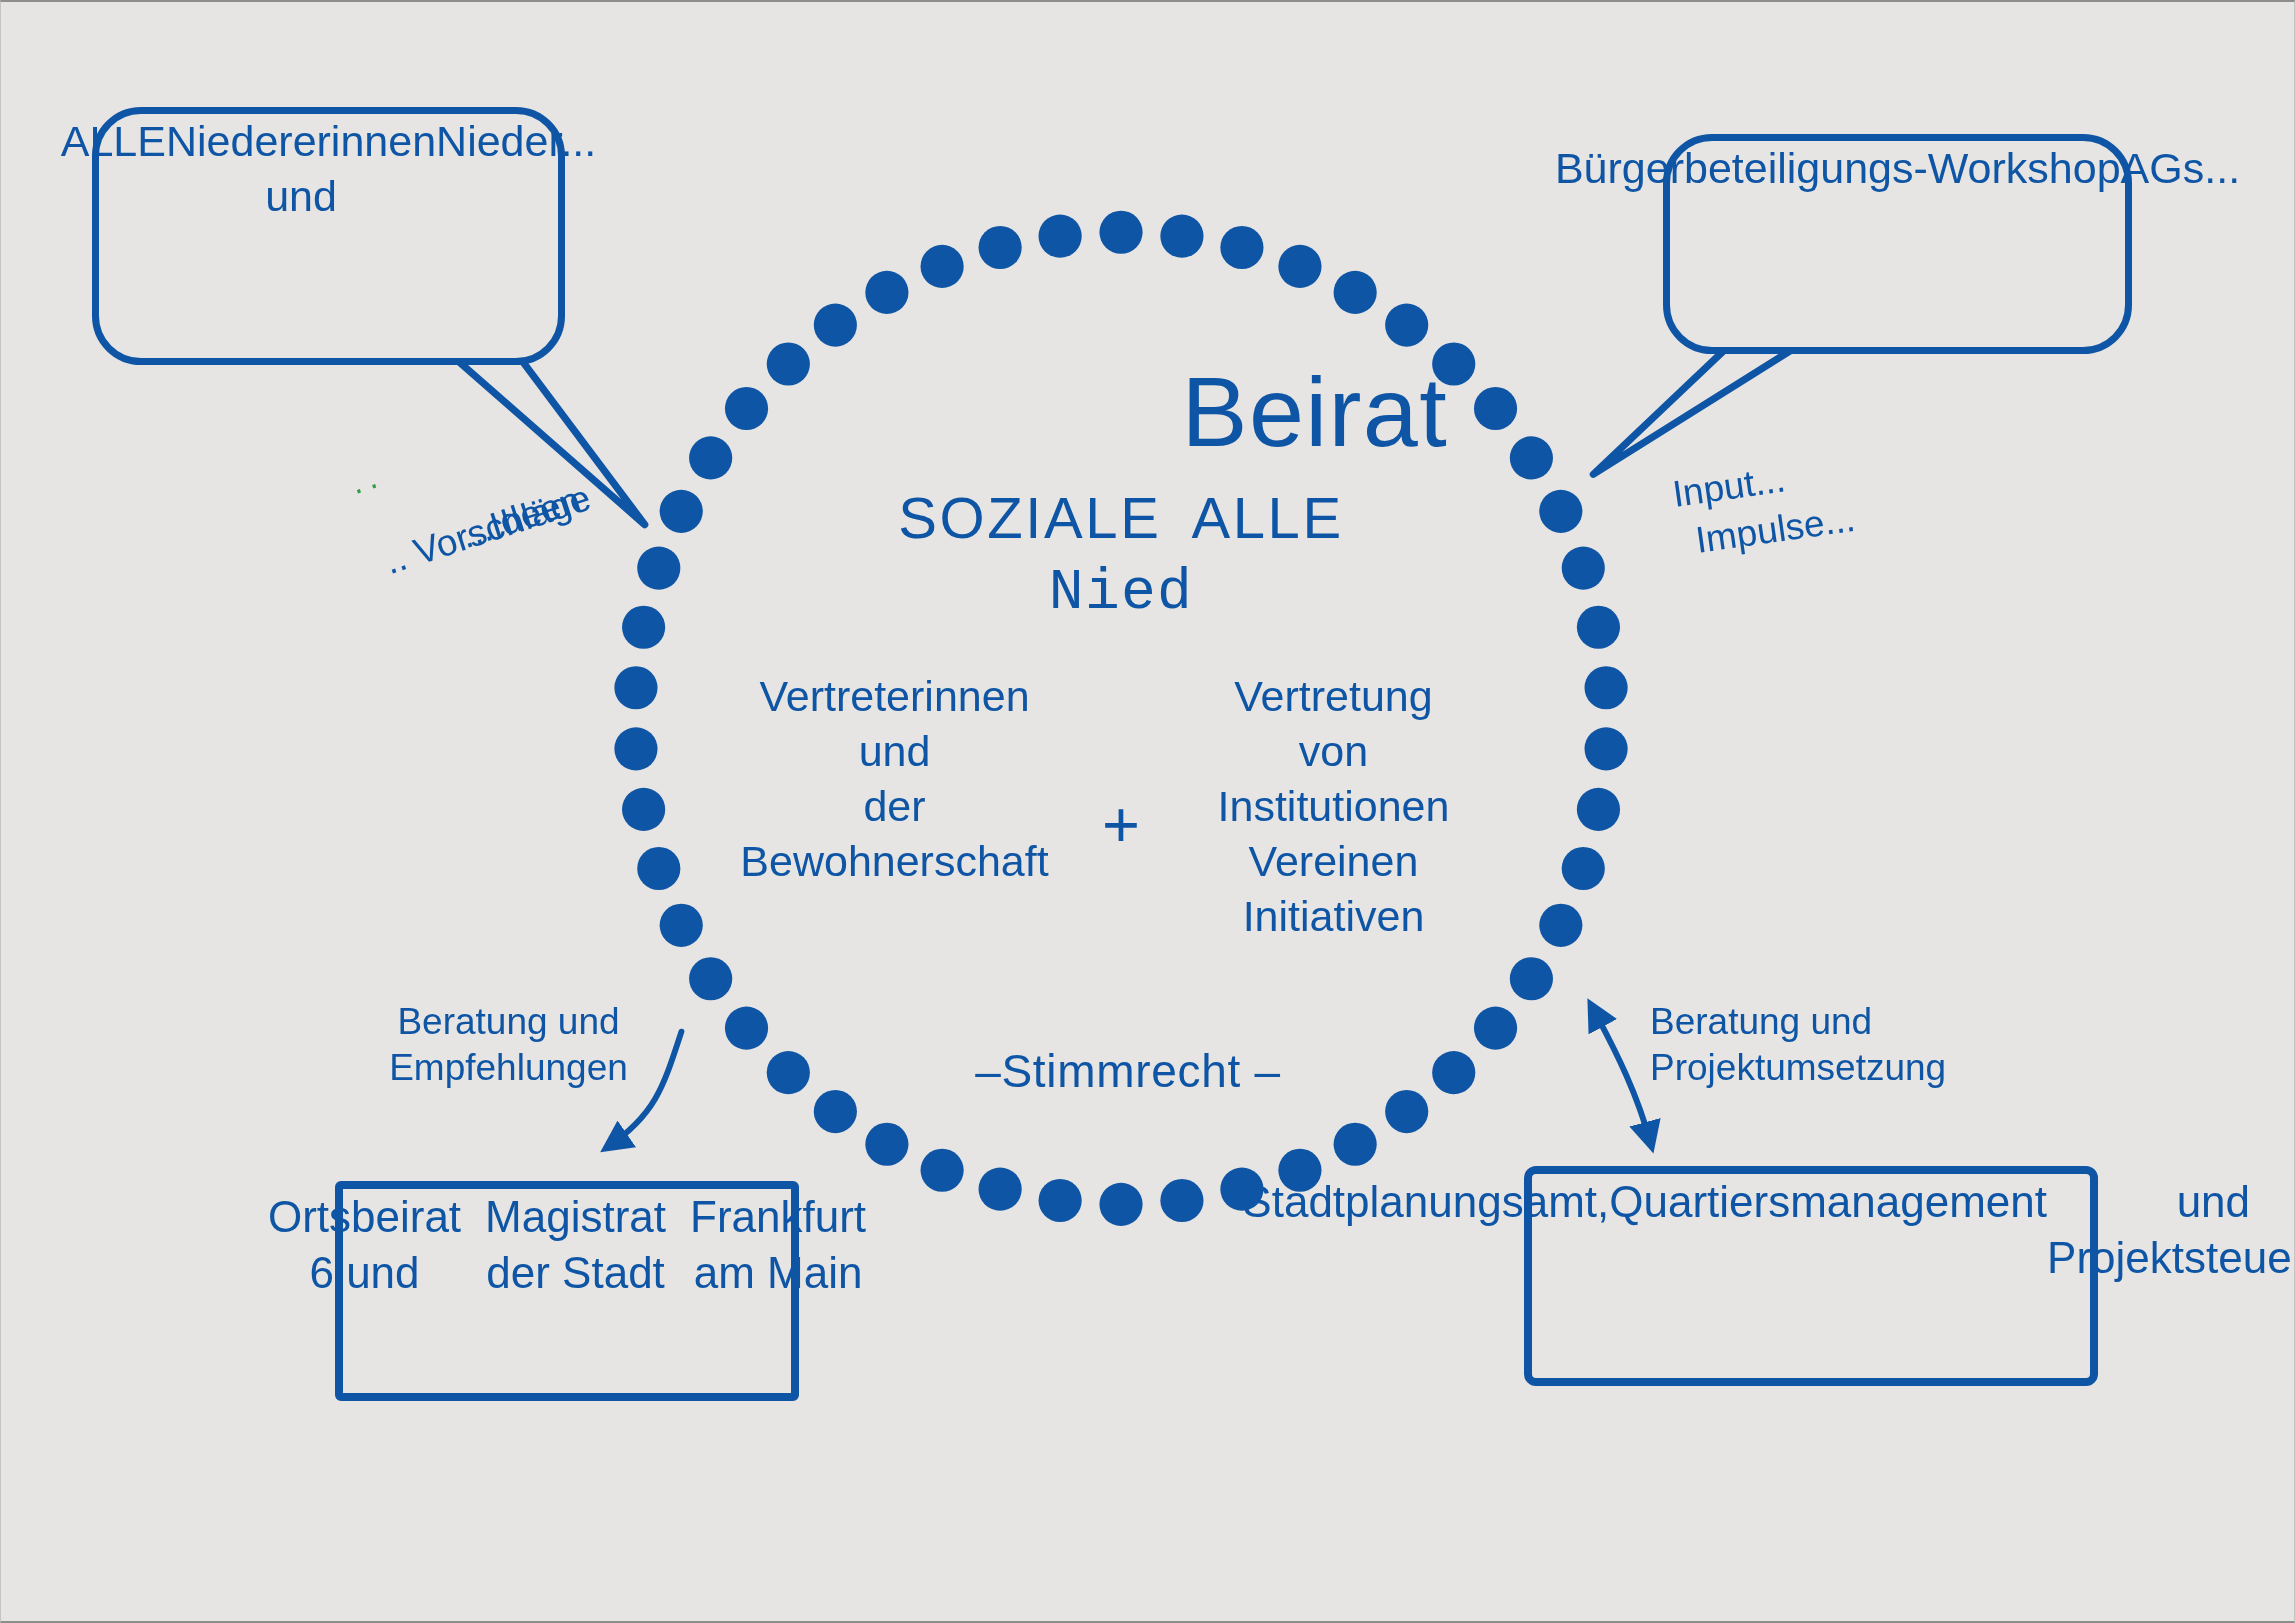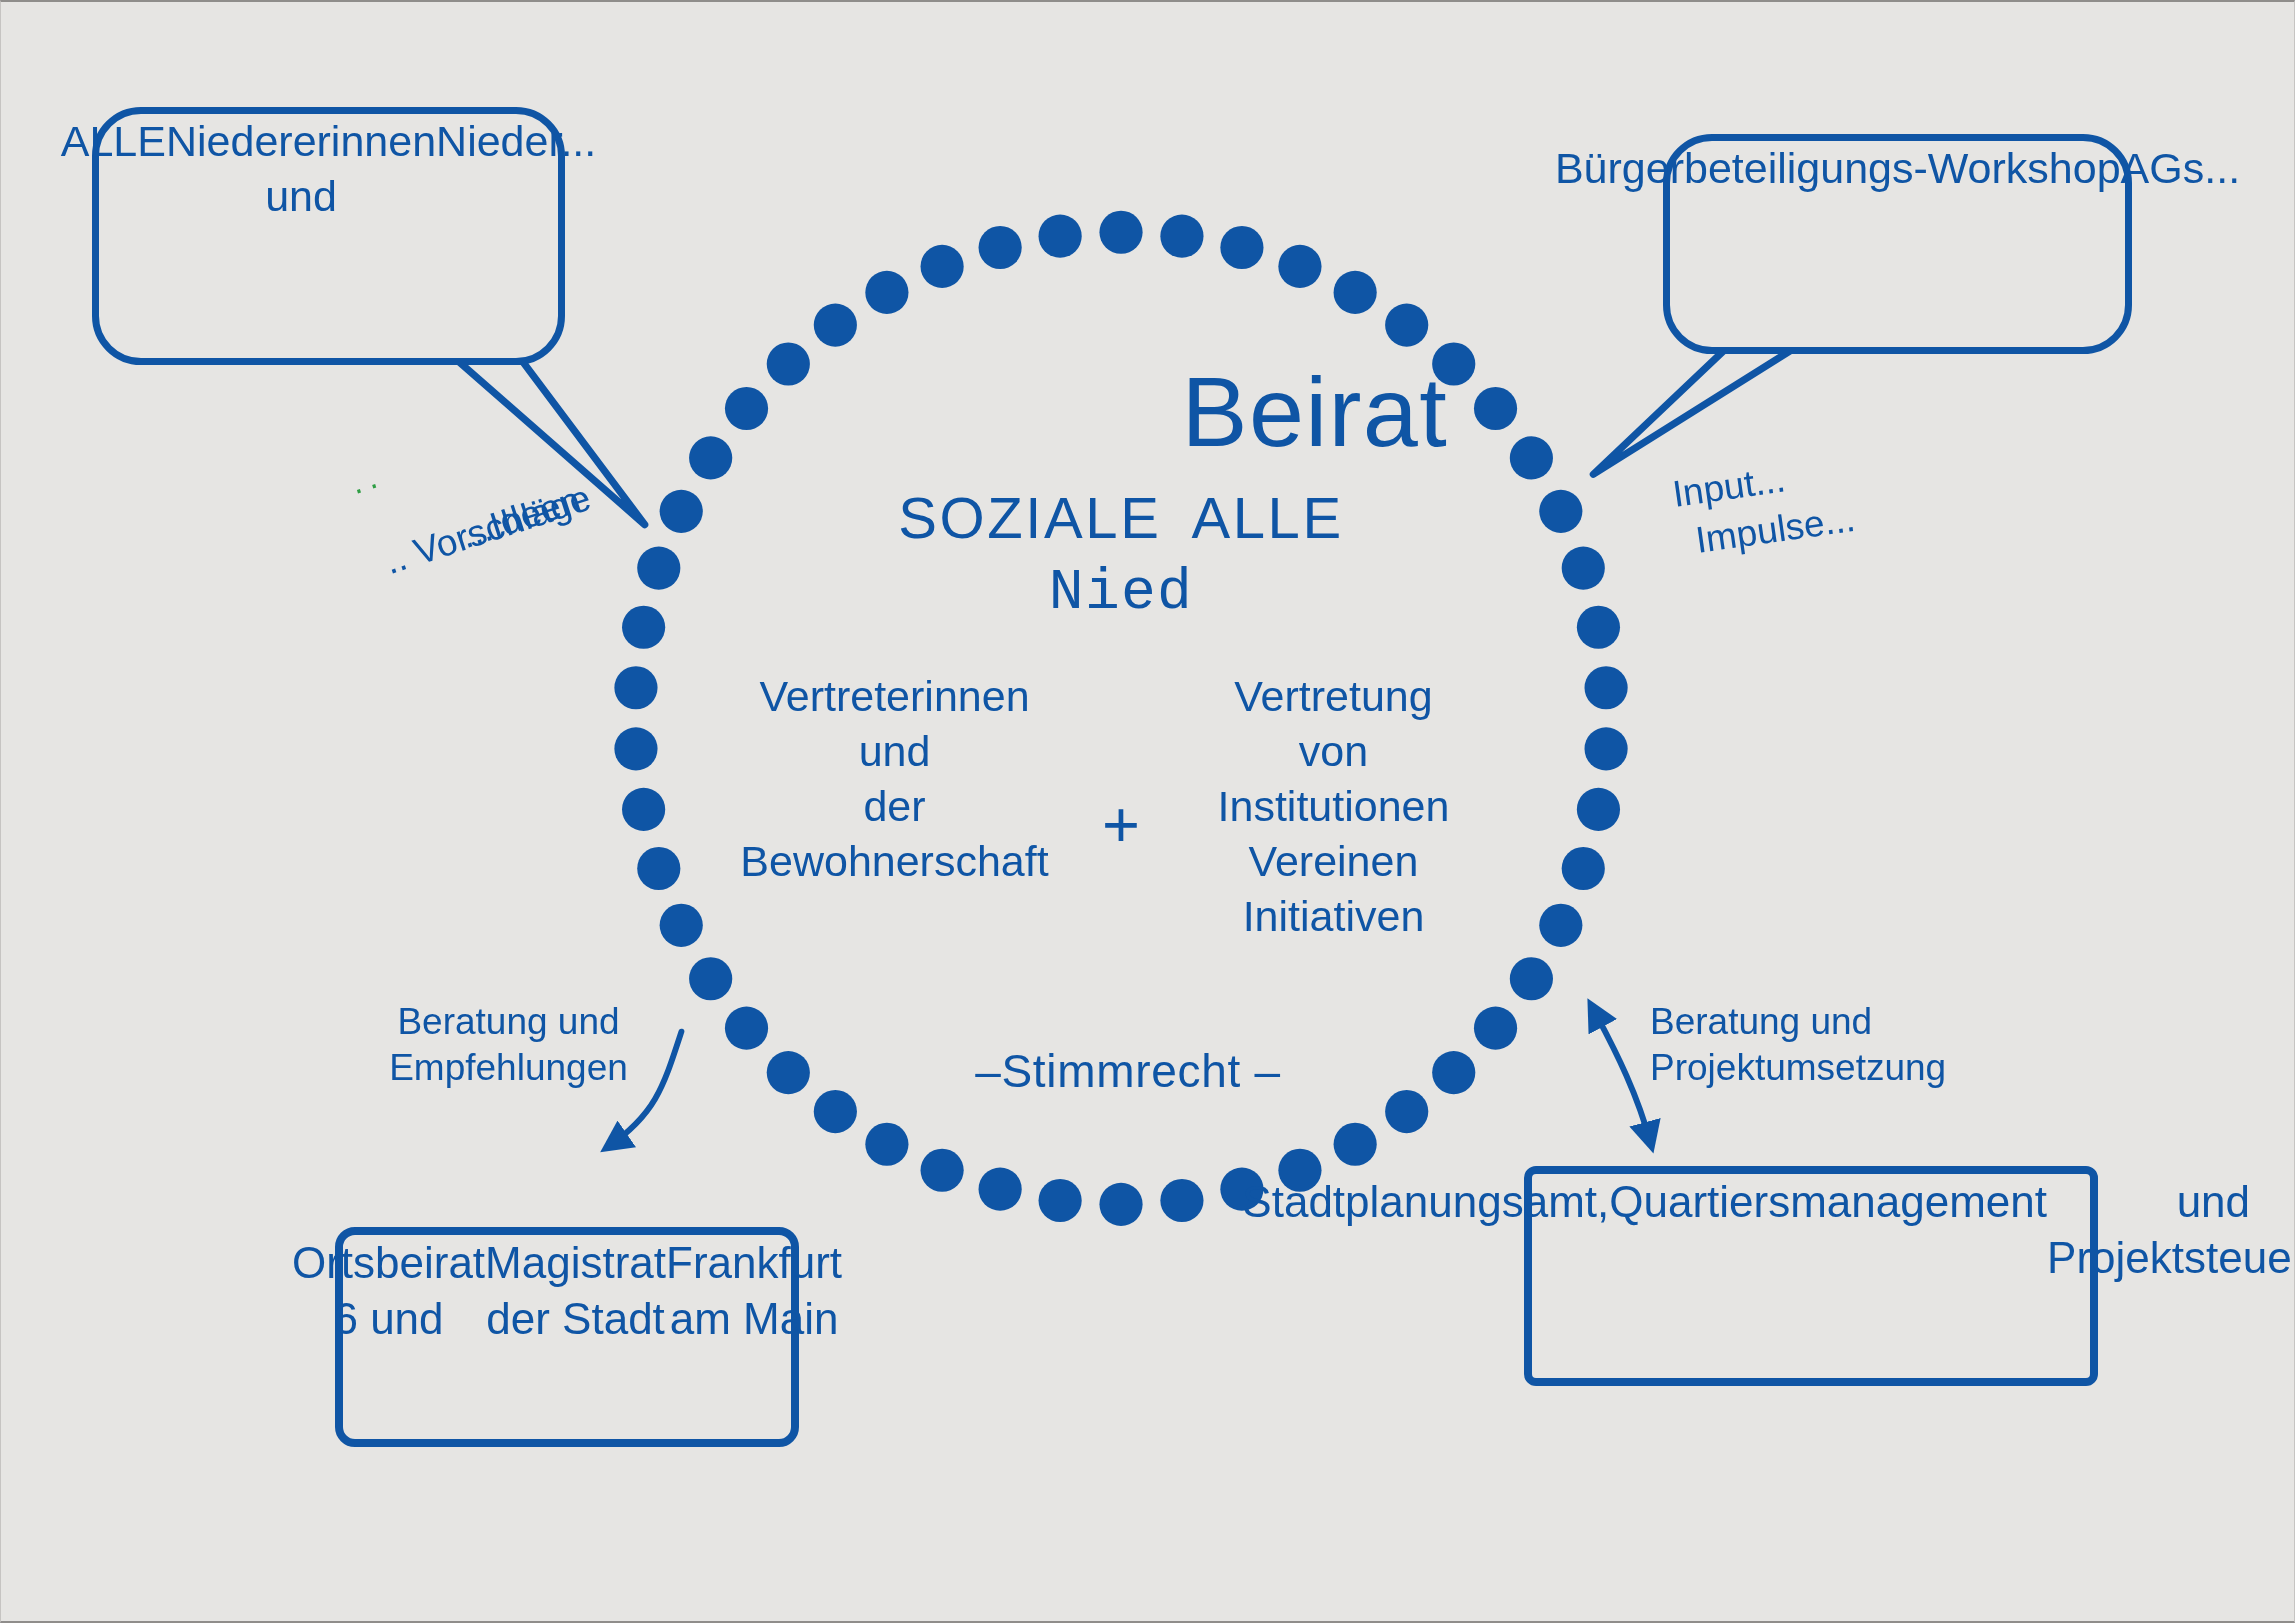--- a/index.html
+++ b/index.html
@@ -42,21 +42,21 @@
     box-sizing:border-box;
     background:var(--bg);
     border:7.2px solid var(--blue);
     border-radius:49px;
     display:flex;flex-direction:row;justify-content:center;align-items:flex-start;
     text-align:center;
     font-size:43px;line-height:1.27;
   }
   .bubble-tl{left:91px;top:105px;width:473px;height:258px;}
   .bubble-tr{left:1662px;top:132px;width:469px;height:220px;}
-  .box-bl{left:334px;top:1225px;width:464px;height:220px;border-width:8.5px;border-radius:20px;font-size:44px;}
+  .box-bl{left:334px;top:1179px;width:464px;height:220px;border-width:8.5px;border-radius:6px;font-size:44px;gap:24px;}
   .box-br{left:1523px;top:1164px;width:574px;height:220px;border-width:8.5px;border-radius:12px;font-size:44px;}
 
   .label{position:absolute;font-size:37px;line-height:46px;}
   .beratung-left{left:344px;top:997px;width:327px;text-align:center;}
   .beratung-right{left:1649px;top:997px;width:419px;text-align:left;}
   .rot{transform-origin:left center;white-space:nowrap;}
   .ideen{left:461px;top:512px;transform:rotate(-18deg);}
   .vorschlaege{left:385px;top:538px;transform:rotate(-18deg);}
   .green-dots{left:352px;top:466px;color:var(--green);font-size:33px;letter-spacing:5.2px;transform:rotate(-18deg);}
   .input{left:1672px;top:470px;transform:rotate(-8deg);}

